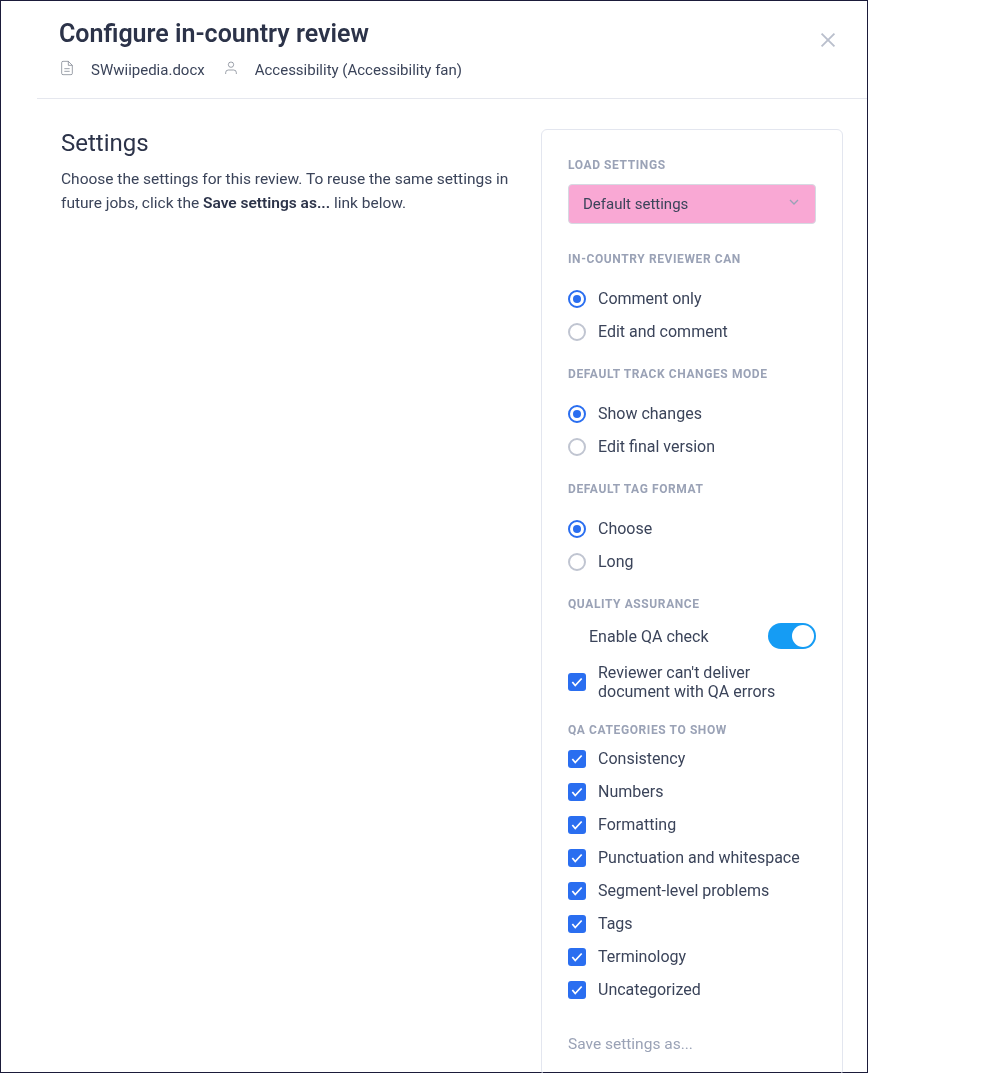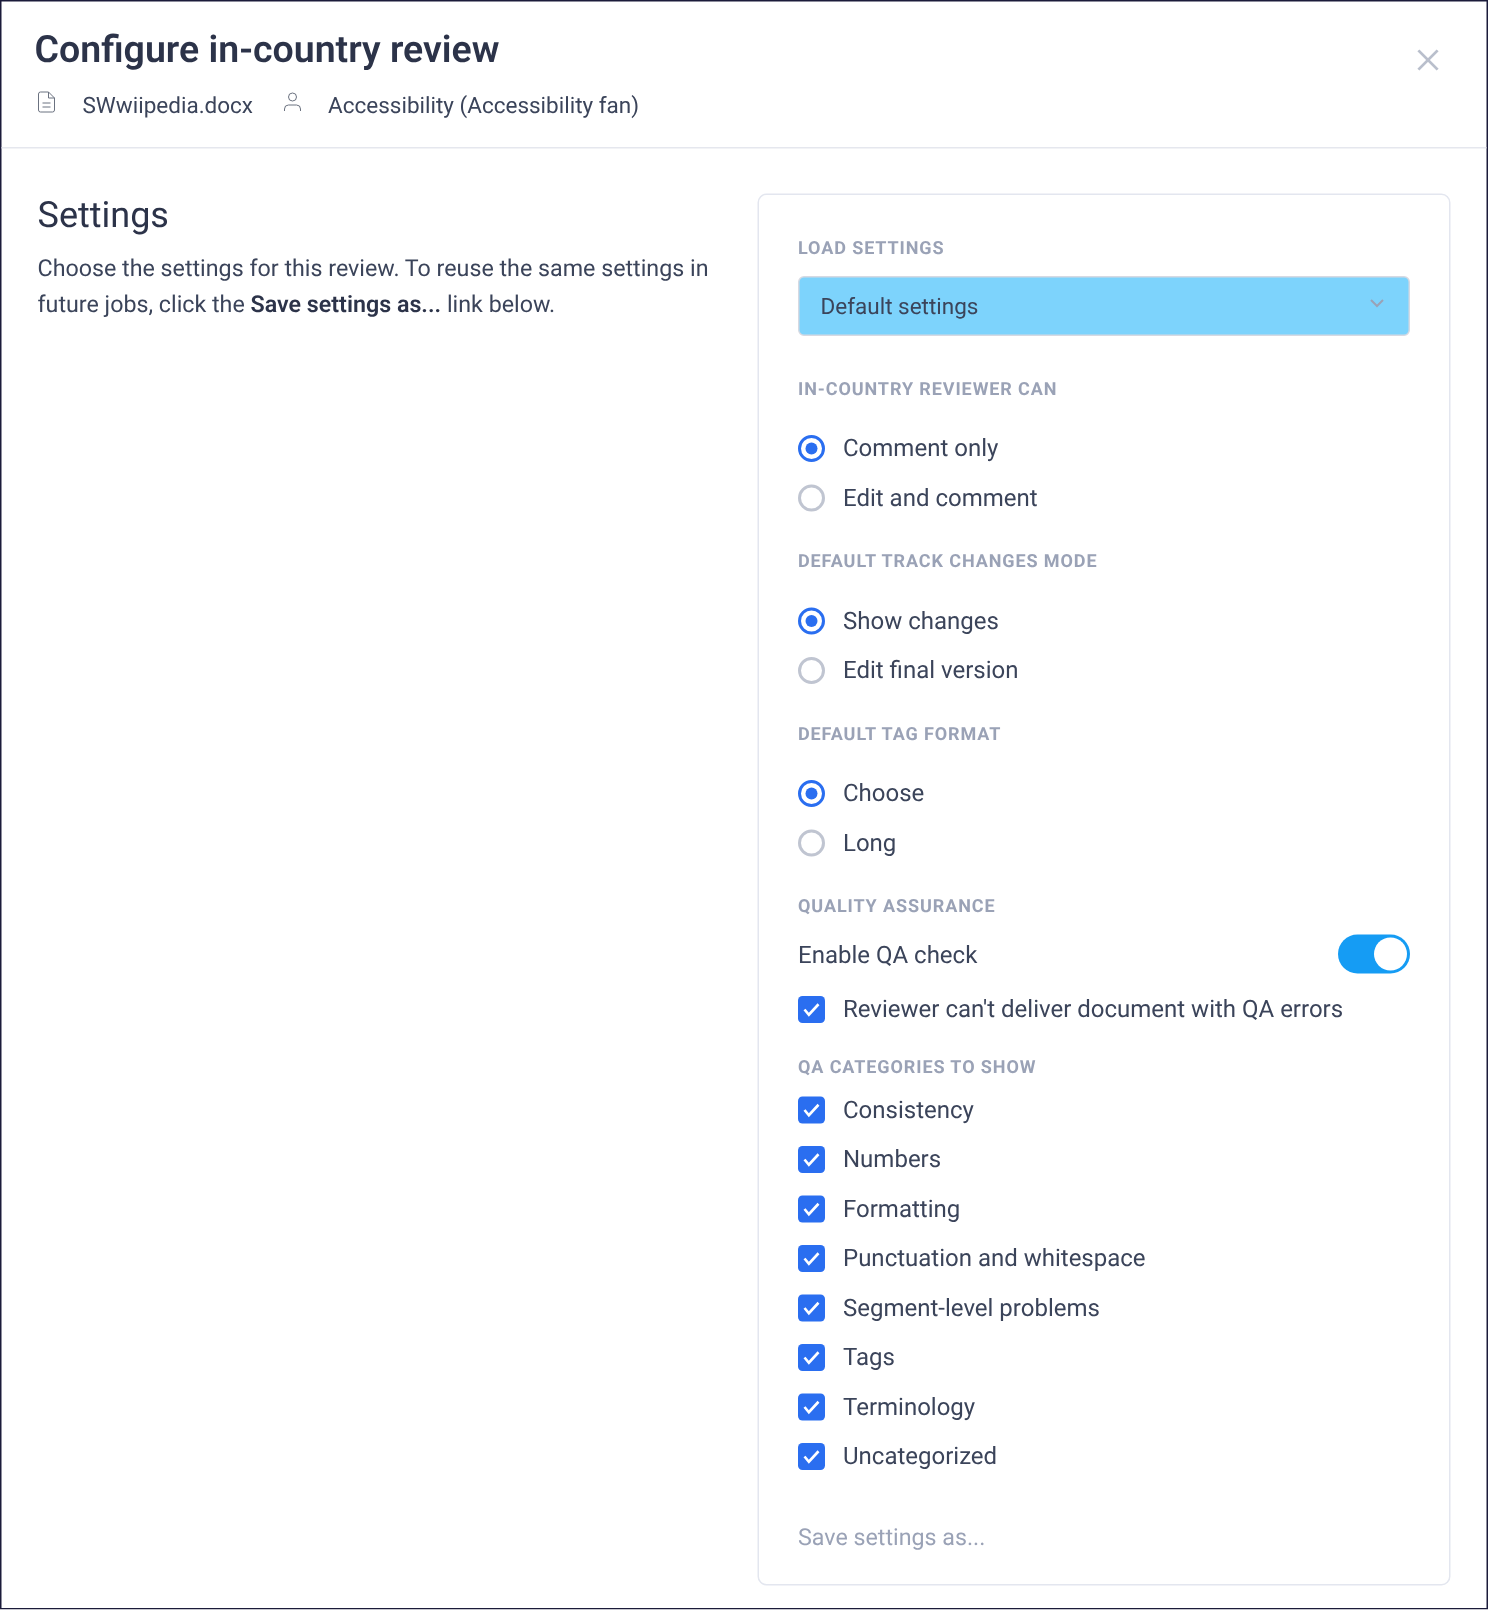--- a/index.html
+++ b/index.html
@@ -4,25 +4,26 @@
 <style>
   * { box-sizing: border-box; margin: 0; padding: 0; }
   html, body {
     width: 992px;
     height: 1073px;
     font-family: -apple-system, BlinkMacSystemFont, "Segoe UI", Roboto, Helvetica, Arial, sans-serif;
     color: #2e3a4f;
     background: #fff;
   }
   .modal {
-    width: 992px;
+    width: 868px;
     height: 1073px;
     border: 1px solid #1b1b3a;
     position: relative;
     background: #fff;
+    padding-left: 36px;
   }
   .modal-header {
     padding: 18px 22px 18px 22px;
     border-bottom: 1px solid #e5e7ee;
     position: relative;
   }
   .modal-title {
     font-size: 25px;
     font-weight: 600;
     color: #2c3349;
@@ -95,21 +96,21 @@
     width: 100%;
     height: 40px;
     border: 1px solid #d6d9e2;
     border-radius: 4px;
     padding: 0 40px 0 14px;
     font-size: 15px;
     color: #3b445a;
     display: flex;
     align-items: center;
     cursor: pointer;
-    background: #7dd3fc;
+    background: #f9a8d4;
   }
   .select-chevron {
     position: absolute;
     right: 14px;
     top: 50%;
     transform: translateY(-50%);
     pointer-events: none;
     color: #9aa2b6;
   }
   .select-chevron svg { width: 16px; height: 16px; stroke: #9aa2b6; stroke-width: 2; fill: none; }
@@ -143,21 +144,21 @@
   }
   .radio-label { font-size: 16px; color: #3b445a; }
 
   .qa-section { margin-bottom: 20px; }
   .qa-row {
     display: flex;
     align-items: center;
     justify-content: space-between;
     margin-bottom: 14px;
   }
-  .qa-row-label { font-size: 16px; color: #3b445a; }
+  .qa-row-label { font-size: 16px; color: #3b445a; margin-left: 21px; }
   .toggle {
     width: 48px; height: 26px;
     background: #159cf4;
     border-radius: 13px;
     position: relative;
     cursor: pointer;
   }
   .toggle::after {
     content: "";
     position: absolute;

